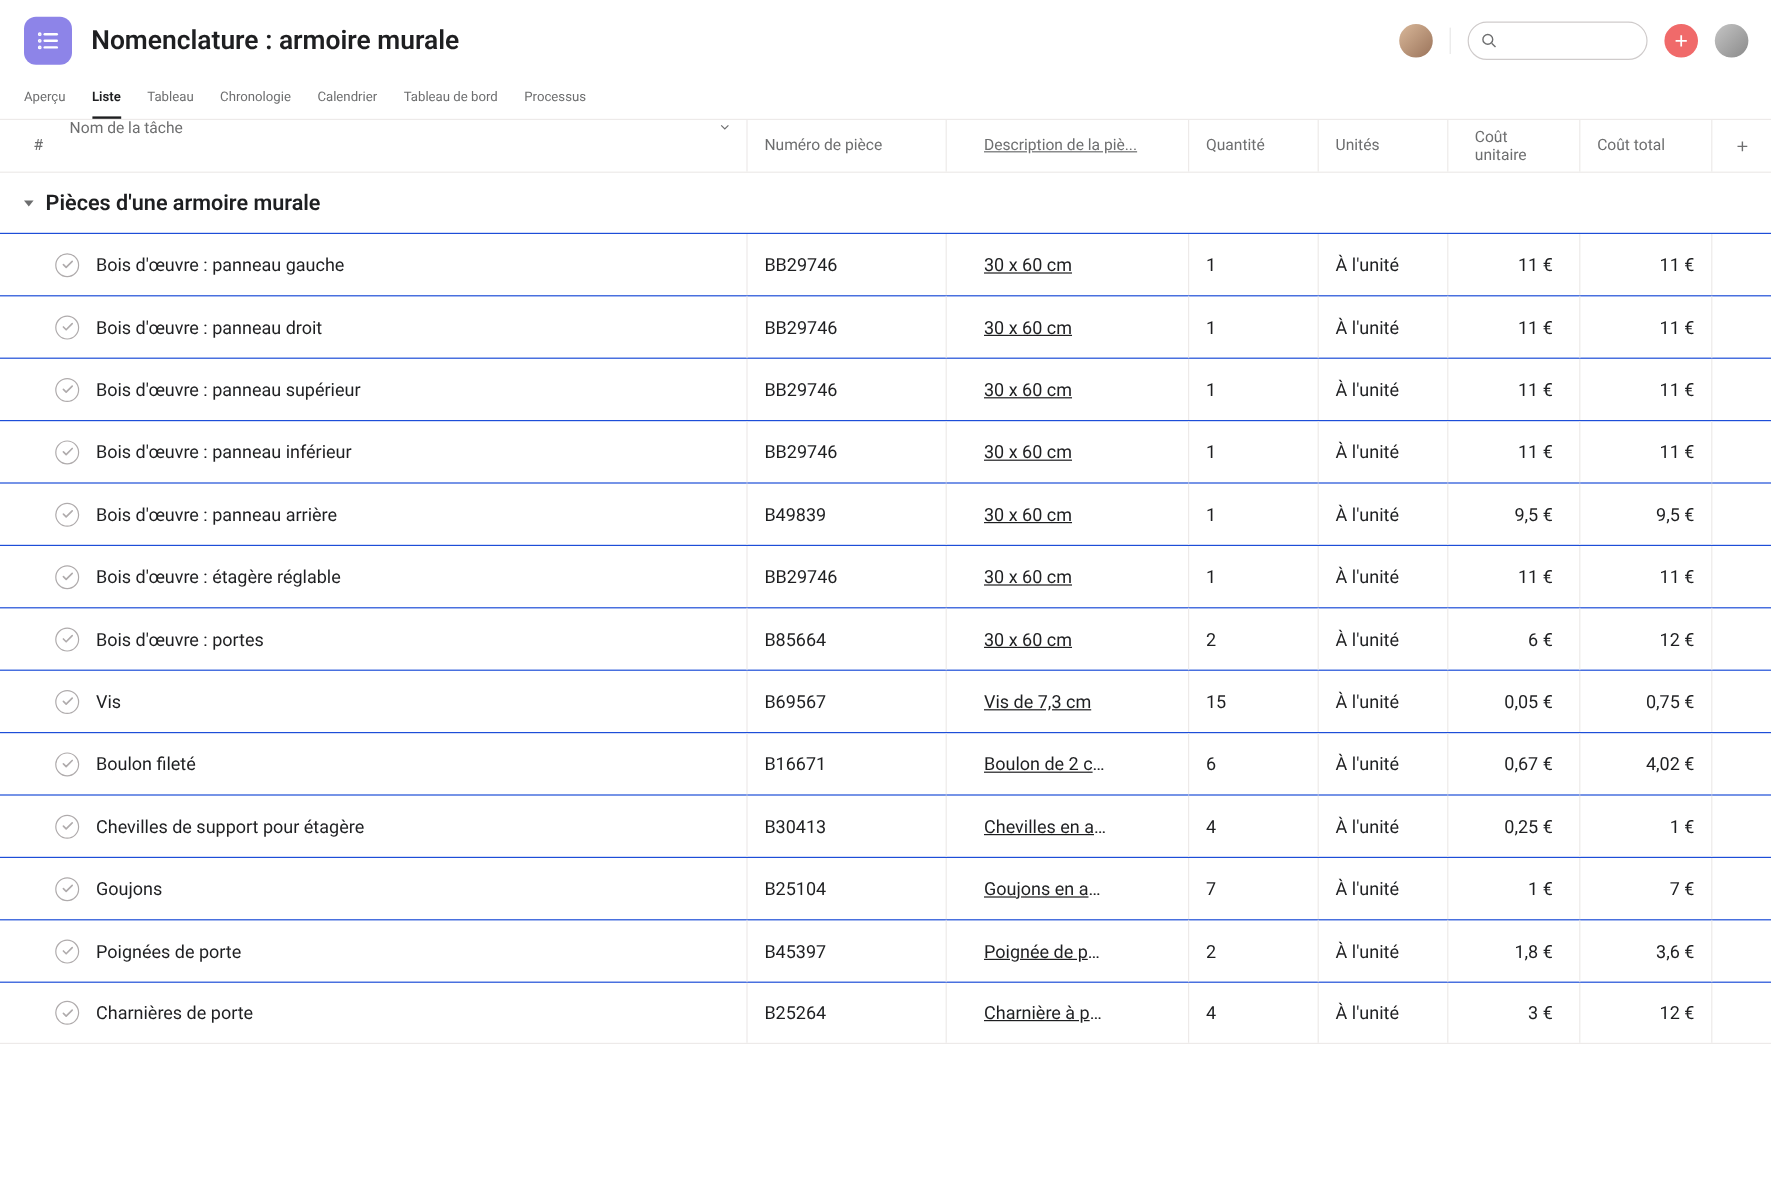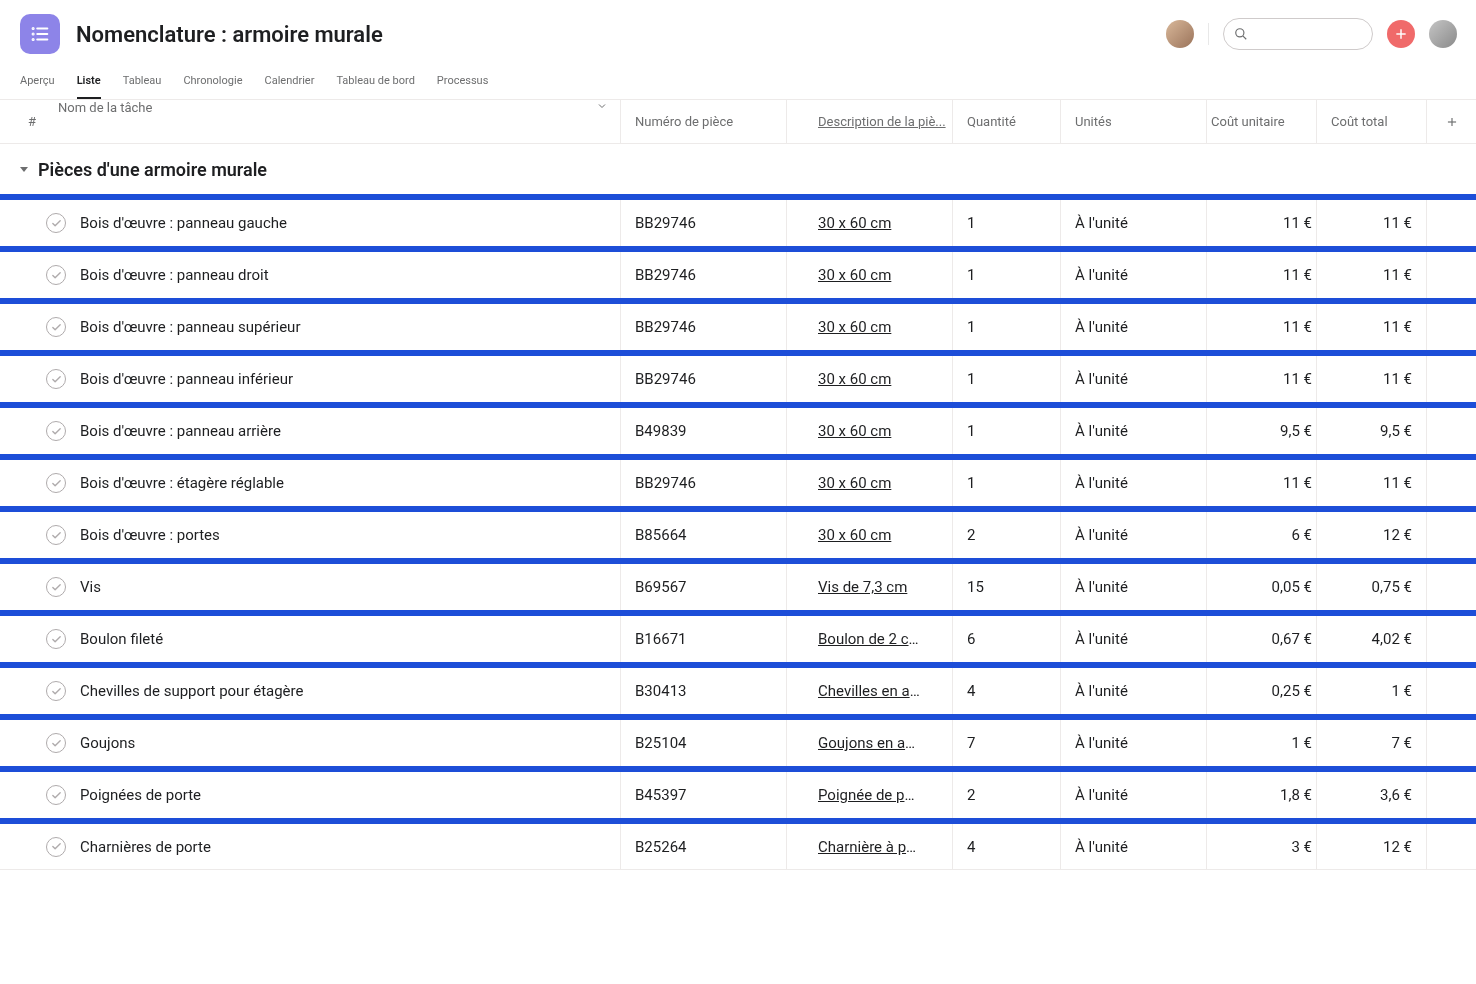--- a/index.html
+++ b/index.html
@@ -73,34 +73,34 @@
     display:flex;align-items:center;
     border-bottom:1px solid #edeae9;
     height:44px;
     color:#6d6e6f;font-size:13px;
   }
   .col-idx { width:44px;text-align:center;padding-left:20px; }
   .col-task { flex:1;min-width:390px;padding-left:14px;position:relative;display:flex;align-items:flex-start;height:100%; }
   .col-task .chevron-cell { position:absolute;right:12px;color:#6d6e6f; }
   .col-part { width:166px;padding:0 14px;border-left:1px solid #edeae9;height:100%;display:flex;align-items:center; }
   .col-desc { width:166px;padding:0 31px;border-left:1px solid #edeae9;height:100%;display:flex;align-items:center;white-space:nowrap;overflow:hidden;text-overflow:ellipsis;text-decoration:underline; }
-  .col-qty  { width:108px;padding:0 14px;border-left:1px solid #edeae9;height:100%;display:flex;align-items:center; }
+  .col-qty  { width:108px;padding:0 14px;border-left:1px solid #edeae9;height:100%;display:flex;align-items:center;margin-left:36px; }
   .col-unit { width:108px;padding:0 14px;border-left:1px solid #edeae9;height:100%;display:flex;align-items:center; }
-  .col-ucost{ width:110px;padding:0 4px;border-left:1px solid #edeae9;height:100%;display:flex;align-items:center;justify-content:flex-end;margin-left:38px; }
+  .col-ucost{ width:110px;padding:0 22px;border-left:1px solid #edeae9;height:100%;display:flex;align-items:center;justify-content:flex-end; }
   .col-tcost{ width:110px;padding:0 14px;border-left:1px solid #edeae9;height:100%;display:flex;align-items:center;justify-content:flex-end; }
   .col-add  { width:50px;border-left:1px solid #edeae9;height:100%;display:flex;align-items:center;justify-content:center;color:#6d6e6f; }
   .columns-header .col-ucost, .columns-header .col-tcost { justify-content:flex-start; }
   .section-row {
     display:flex;align-items:center;height:50px;padding-left:18px;gap:8px;
   }
   .section-caret { color:#6d6e6f;display:flex;align-items:center; }
   .section-title { font-size:18px;font-weight:600; }
   .task-row {
     display:flex;align-items:flex-end;
-    border-top:6px solid #1d4ed8;
+    border-top:1px solid #1d4ed8;
     height:52px;
     font-size:15px;
   }
   .task-row:last-child { border-bottom:1px solid #edeae9; }
   .task-row .col-idx { width:44px; }
   .task-row .col-task {
     flex:1;min-width:390px;display:flex;align-items:center;gap:14px;padding-left:0;
   }
   .check-circle {
     width:20px;height:20px;border:1.5px solid #afabac;border-radius:50%;

